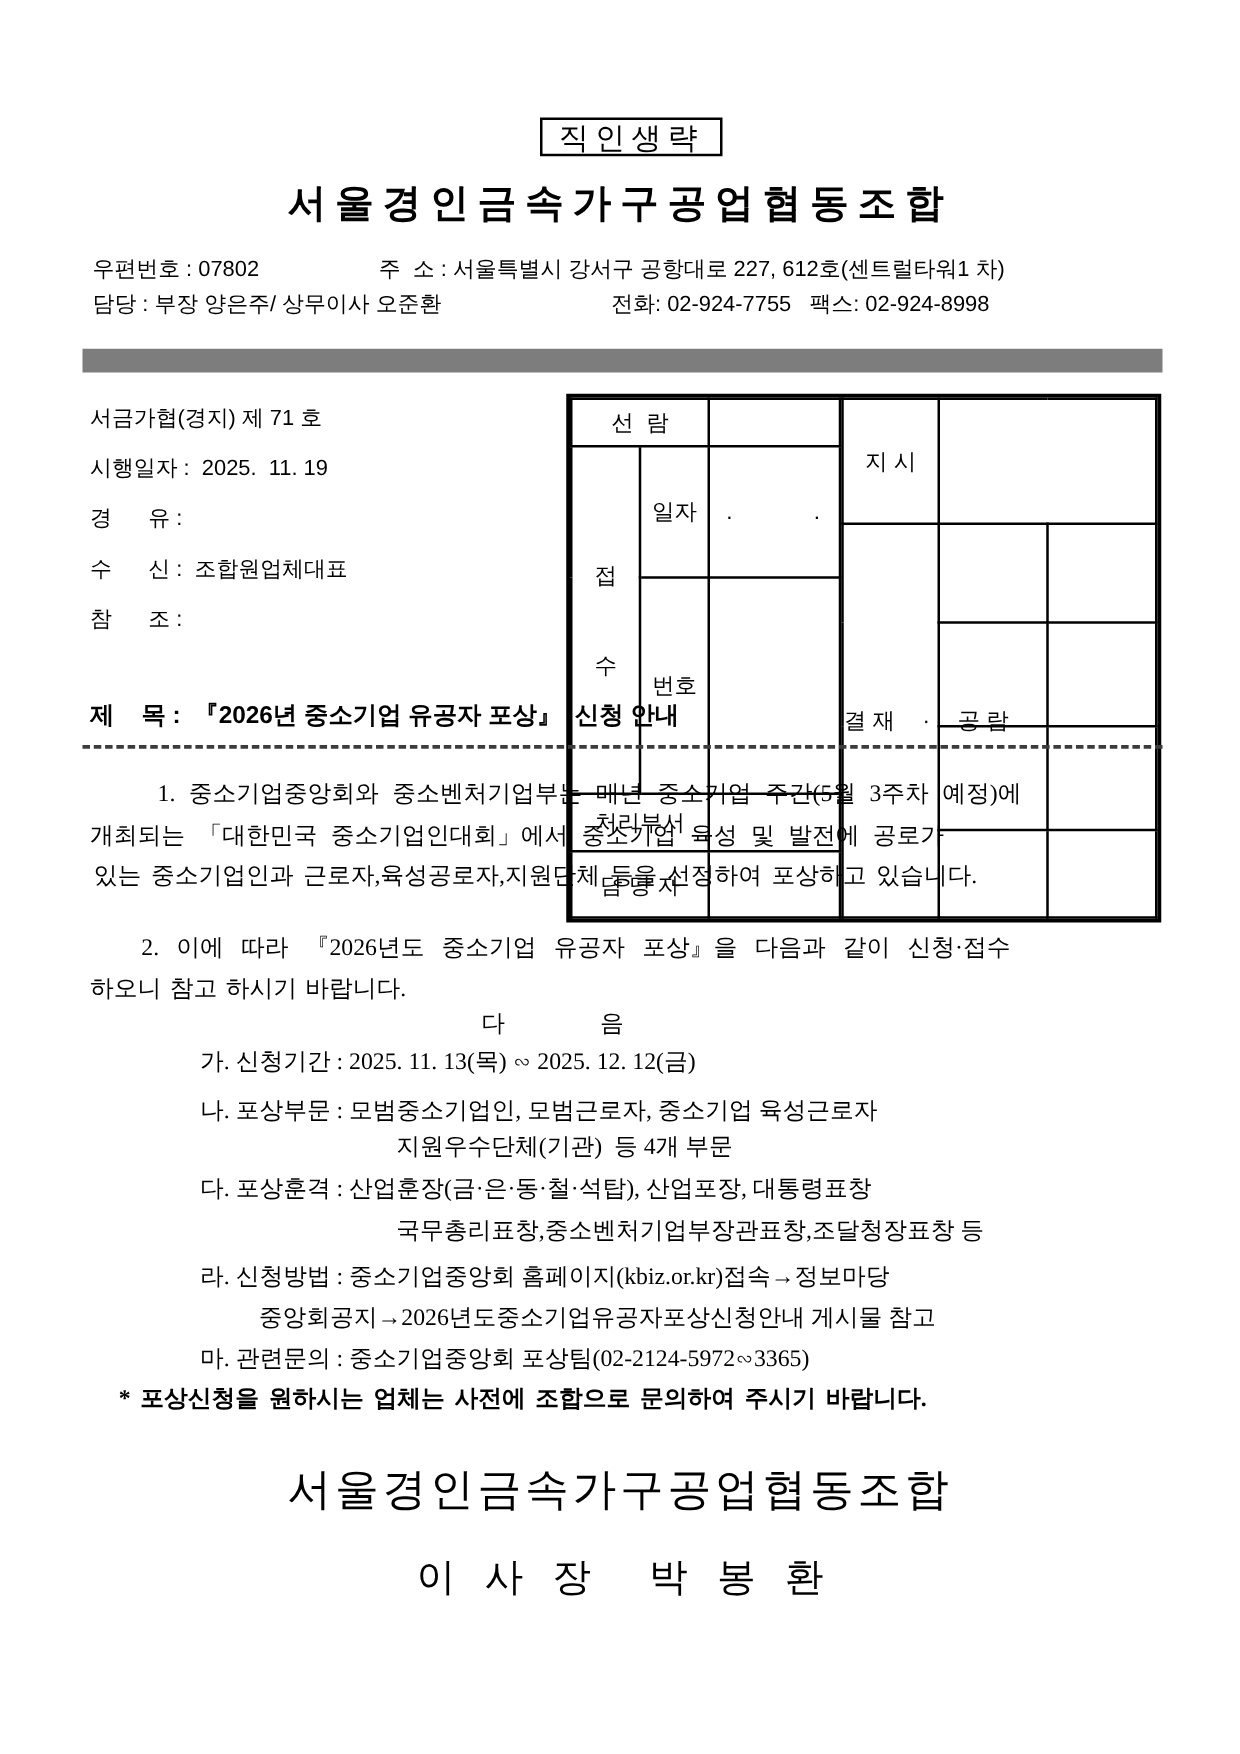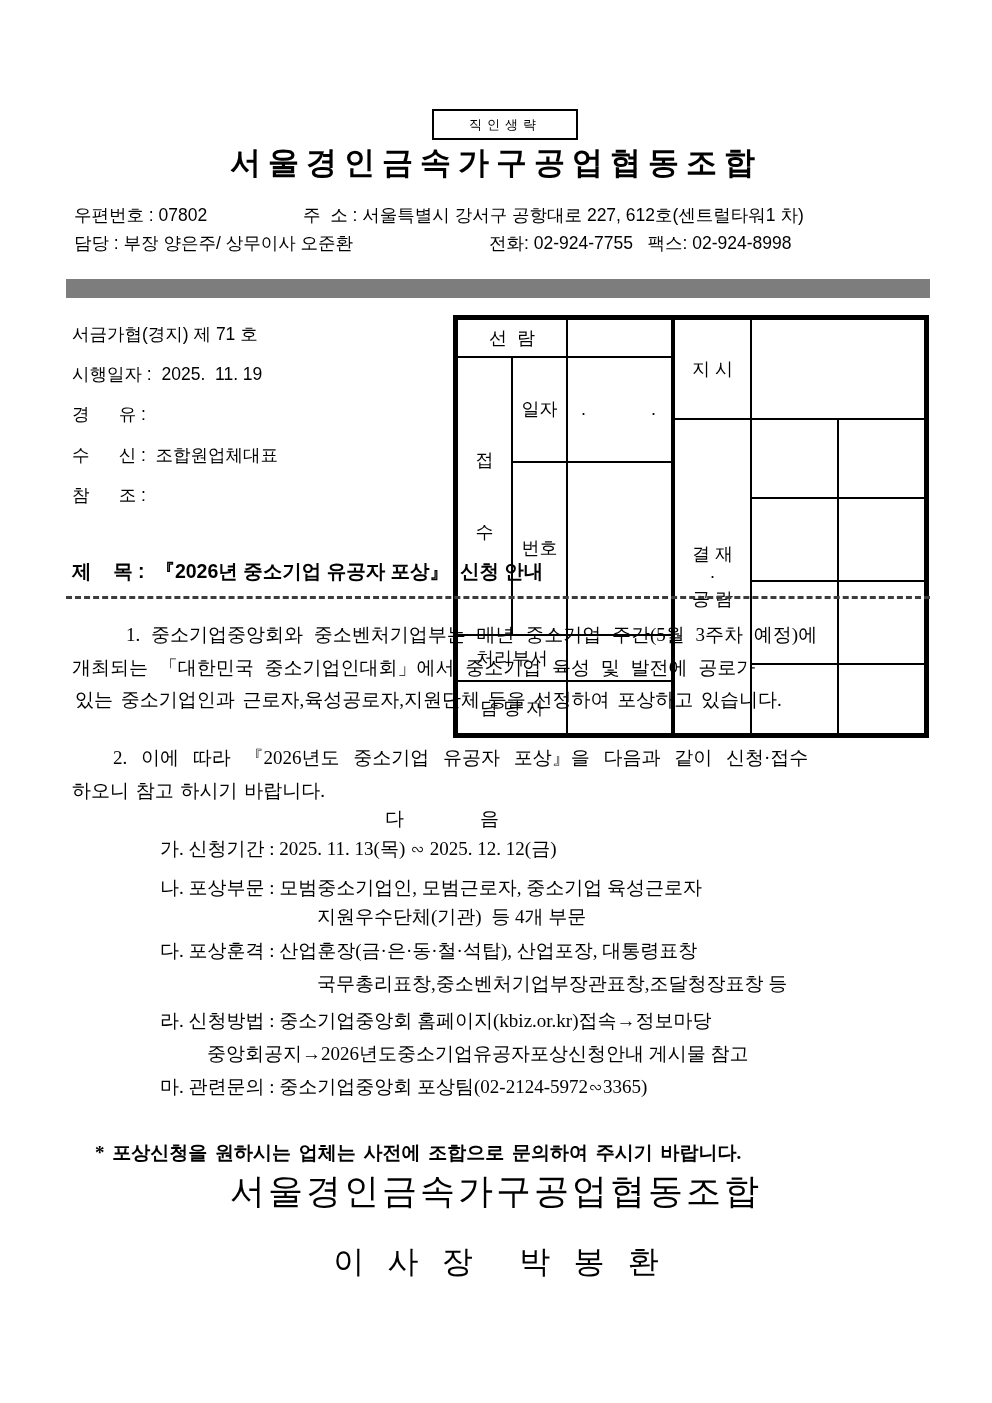--- a/index.html
+++ b/index.html
@@ -1,21 +1,21 @@
 <!DOCTYPE html>
 <html lang="ko"><head>
 <meta charset="utf-8">
 <style>
   html,body{margin:0;padding:0;background:#ffffff;}
   .page{position:relative;width:992px;height:1403px;background:#ffffff;color:#000;
         font-family:"Liberation Sans",sans-serif;overflow:hidden;}
 
   
-  .stamp{position:absolute;left:432px;top:109px;width:142px;height:27px;border:2px solid #000;
-         display:flex;align-items:center;justify-content:center;font-size:13px;letter-spacing:5px;}
+  .stamp{position:absolute;left:432px;top:94px;width:142px;height:27px;border:2px solid #000;
+         display:flex;align-items:center;justify-content:center;font-size:24px;letter-spacing:5px;}
 
   
   .orgtitle{position:absolute;left:0;top:142px;width:100%;text-align:center;
             font-size:31px;font-weight:bold;letter-spacing:7px;}
 
   
   .hspan{position:absolute;font-size:17.5px;white-space:pre;}
   .hl1a{left:74px;top:203px;}
   .hl1b{left:303px;top:203px;}
   .hl2a{left:74px;top:231px;}
@@ -26,21 +26,21 @@
   
   .dline{position:absolute;left:72px;font-size:17.5px;white-space:pre;}
   .d1{top:322px;} .d2{top:362px;} .d3{top:402px;} .d4{top:443px;} .d5{top:483px;}
 
   
   .routing-wrap{position:absolute;left:453px;top:315px;display:flex;border:3px solid #000;}
   .routing-wrap table{border-collapse:collapse;table-layout:fixed;}
   .routing-wrap td{border:2px solid #000;padding:0;font-size:18px;text-align:center;
                    vertical-align:middle;white-space:pre;}
   .jeopsu{line-height:24px;font-size:18px;}
-  .approve{display:flex;flex-direction:column;justify-content:space-around;height:100%;align-items:center;}
+  .approve{display:flex;flex-direction:row;justify-content:space-around;height:100%;align-items:center;gap:22px;}
   .dots{font-size:18px;letter-spacing:2px;}
 
   
   .subject{position:absolute;left:72px;top:558px;font-size:19.5px;font-weight:bold;white-space:pre;}
   .dashes{position:absolute;left:66px;top:596px;width:864px;border-top:3px dashed #3c3c3c;}
 
   
   .bl{position:absolute;font-size:19px;white-space:pre;font-family:Liberation Serif, serif;}
   .b1{left:126px;top:622px;word-spacing:6px;}
   .b2{left:72px;top:655px;word-spacing:6px;}
@@ -49,21 +49,21 @@
   .b5{left:72px;top:778px;word-spacing:2px;}
   .b6{left:385px;top:806px;}
   .b7{left:160px;top:836px;}
   .b8{left:160px;top:875px;}
   .b9{left:317px;top:904px;}
   .b10{left:160px;top:938px;}
   .b11{left:317px;top:971px;}
   .b12{left:160px;top:1008px;}
   .b13{left:207px;top:1041px;}
   .b14{left:160px;top:1074px;}
-  .b15{left:95px;top:1106px;font-weight:bold;word-spacing:3px;margin-top:34px;}
+  .b15{left:95px;top:1106px;font-weight:bold;word-spacing:3px;}
 
   
   .footer-org{position:absolute;left:0;top:1168px;width:100%;text-align:center;font-size:35px;
               letter-spacing:3px;font-family:"Liberation Serif","DejaVu Serif",serif;}
   .signer{position:absolute;left:0;top:1241px;width:100%;text-align:center;font-size:31px;
           white-space:pre;font-family:"Liberation Serif","DejaVu Serif",serif;}
 
   
   .lt{width:211px;}
   .lt .lr1{height:38px;} .lt .lr2{height:29px;} .lt .lr3{height:48px;}

